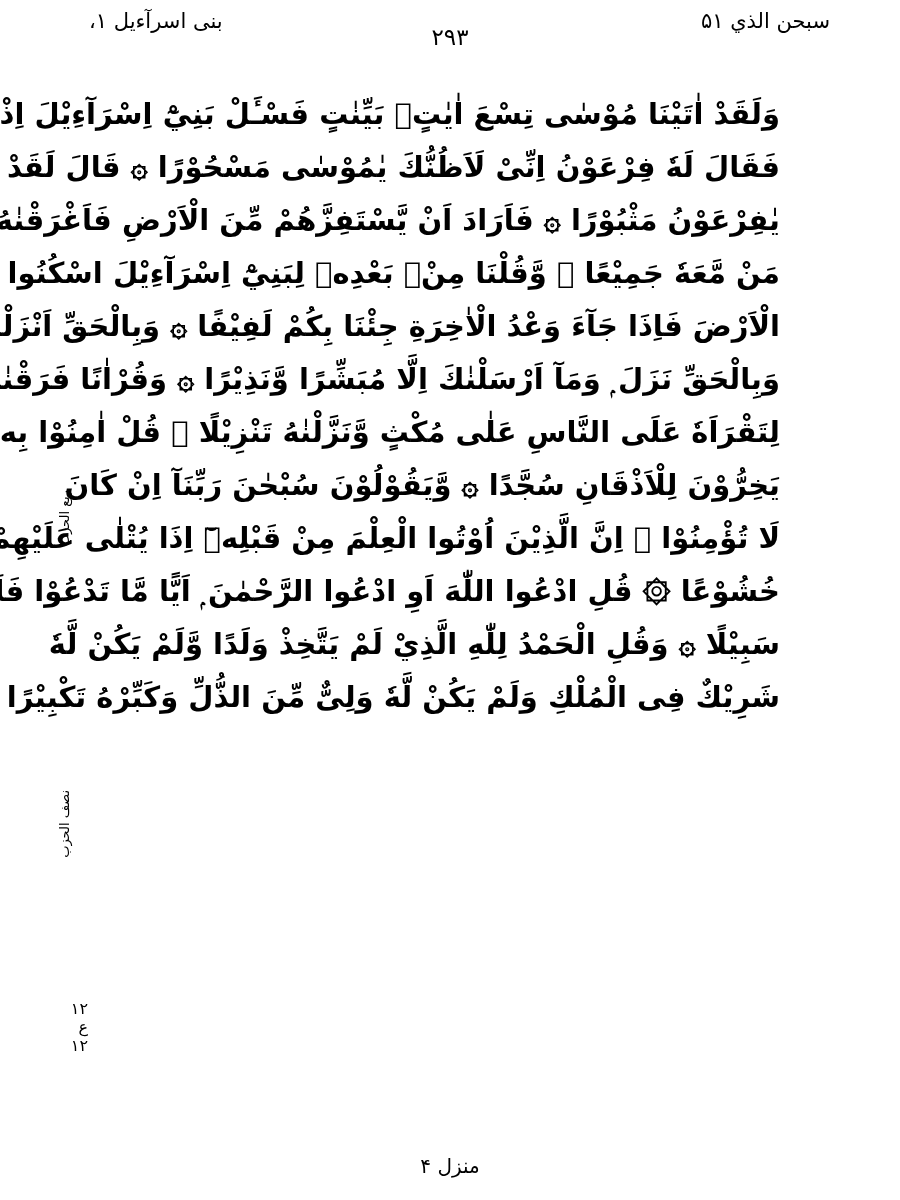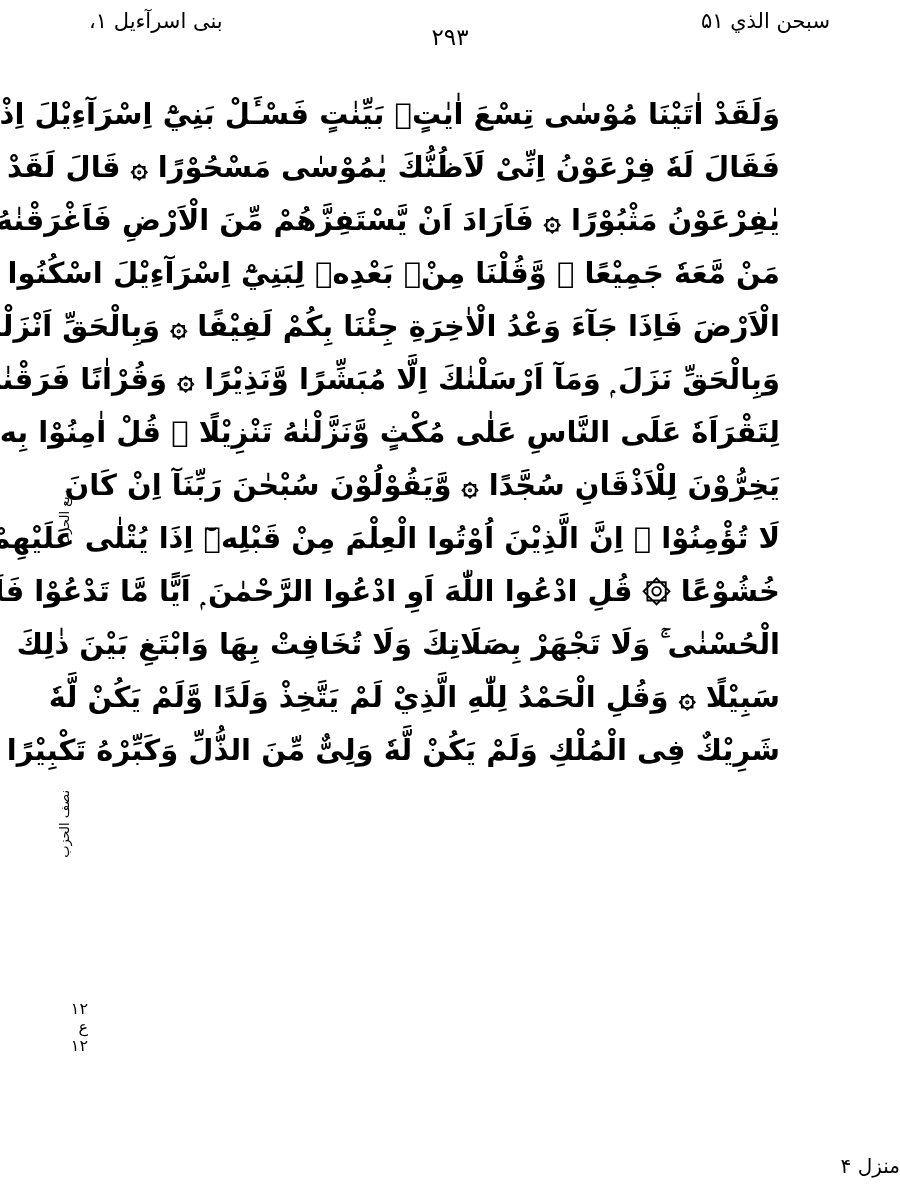--- a/index.html
+++ b/index.html
@@ -107,20 +107,21 @@
     direction: rtl;
   }
   .juz-mark div { display: block; }
 
   
   .page-footer {
     position: absolute;
     bottom: 22px;
     left: 0;
     right: 0;
+    text-align: center;
     font-size: 20px;
     direction: rtl;
   }
 </style>
 </head>
 <body>
 
 <div class="page">
 
   <div class="page-header">
@@ -133,21 +134,20 @@
     <div class="aya-line">وَلَقَدْ اٰتَيْنَا مُوْسٰى تِسْعَ اٰيٰتٍۭ بَيِّنٰتٍ فَسْـَٔلْ بَنِيْٓ اِسْرَآءِيْلَ اِذْ جَآءَهُمْ</div>
     <div class="aya-line">فَقَالَ لَهٗ فِرْعَوْنُ اِنِّىْ لَاَظُنُّكَ يٰمُوْسٰى مَسْحُوْرًا ۞ قَالَ لَقَدْ عَلِمْتَ مَآ</div>
     <div class="aya-line">يٰفِرْعَوْنُ مَثْبُوْرًا ۞ فَاَرَادَ اَنْ يَّسْتَفِزَّهُمْ مِّنَ الْاَرْضِ فَاَغْرَقْنٰهُ وَ</div>
     <div class="aya-line">مَنْ مَّعَهٗ جَمِيْعًا ۞ وَّقُلْنَا مِنْۢ بَعْدِهٖ لِبَنِيْٓ اِسْرَآءِيْلَ اسْكُنُوا</div>
     <div class="aya-line">الْاَرْضَ فَاِذَا جَآءَ وَعْدُ الْاٰخِرَةِ جِئْنَا بِكُمْ لَفِيْفًا ۞ وَبِالْحَقِّ اَنْزَلْنٰهُ</div>
     <div class="aya-line">وَبِالْحَقِّ نَزَلَ ۭ وَمَآ اَرْسَلْنٰكَ اِلَّا مُبَشِّرًا وَّنَذِيْرًا ۞ وَقُرْاٰنًا فَرَقْنٰهُ</div>
     <div class="aya-line">لِتَقْرَاَهٗ عَلَى النَّاسِ عَلٰى مُكْثٍ وَّنَزَّلْنٰهُ تَنْزِيْلًا ۞ قُلْ اٰمِنُوْا بِهٖٓ اَوْ</div>
     <div class="aya-line">يَخِرُّوْنَ لِلْاَذْقَانِ سُجَّدًا ۞ وَّيَقُوْلُوْنَ سُبْحٰنَ رَبِّنَآ اِنْ كَانَ</div>
     <div class="aya-line">لَا تُؤْمِنُوْا ۭ اِنَّ الَّذِيْنَ اُوْتُوا الْعِلْمَ مِنْ قَبْلِهٖٓ اِذَا يُتْلٰى عَلَيْهِمْ</div>
     <div class="aya-line">خُشُوْعًا ۞ قُلِ ادْعُوا اللّٰهَ اَوِ ادْعُوا الرَّحْمٰنَ ۭ اَيًّا مَّا تَدْعُوْا فَلَهُ الْاَسْمَآءُ</div>
-    <div class="aya-line">الْحُسْنٰى ۚ وَلَا تَجْهَرْ بِصَلَاتِكَ وَلَا تُخَافِتْ بِهَا وَابْتَغِ بَيْنَ ذٰلِكَ</div>
     <div class="aya-line">سَبِيْلًا ۞ وَقُلِ الْحَمْدُ لِلّٰهِ الَّذِيْ لَمْ يَتَّخِذْ وَلَدًا وَّلَمْ يَكُنْ لَّهٗ</div>
     <div class="aya-line">شَرِيْكٌ فِى الْمُلْكِ وَلَمْ يَكُنْ لَّهٗ وَلِىٌّ مِّنَ الذُّلِّ وَكَبِّرْهُ تَكْبِيْرًا ۞</div>
   </div>
 
   <div class="side-mark side-mark-1">ربع الحزب</div>
   <div class="side-mark side-mark-2">نصف الحزب</div>
 
   <div class="juz-mark">
     <div>١٢</div>
     <div>ع</div>

